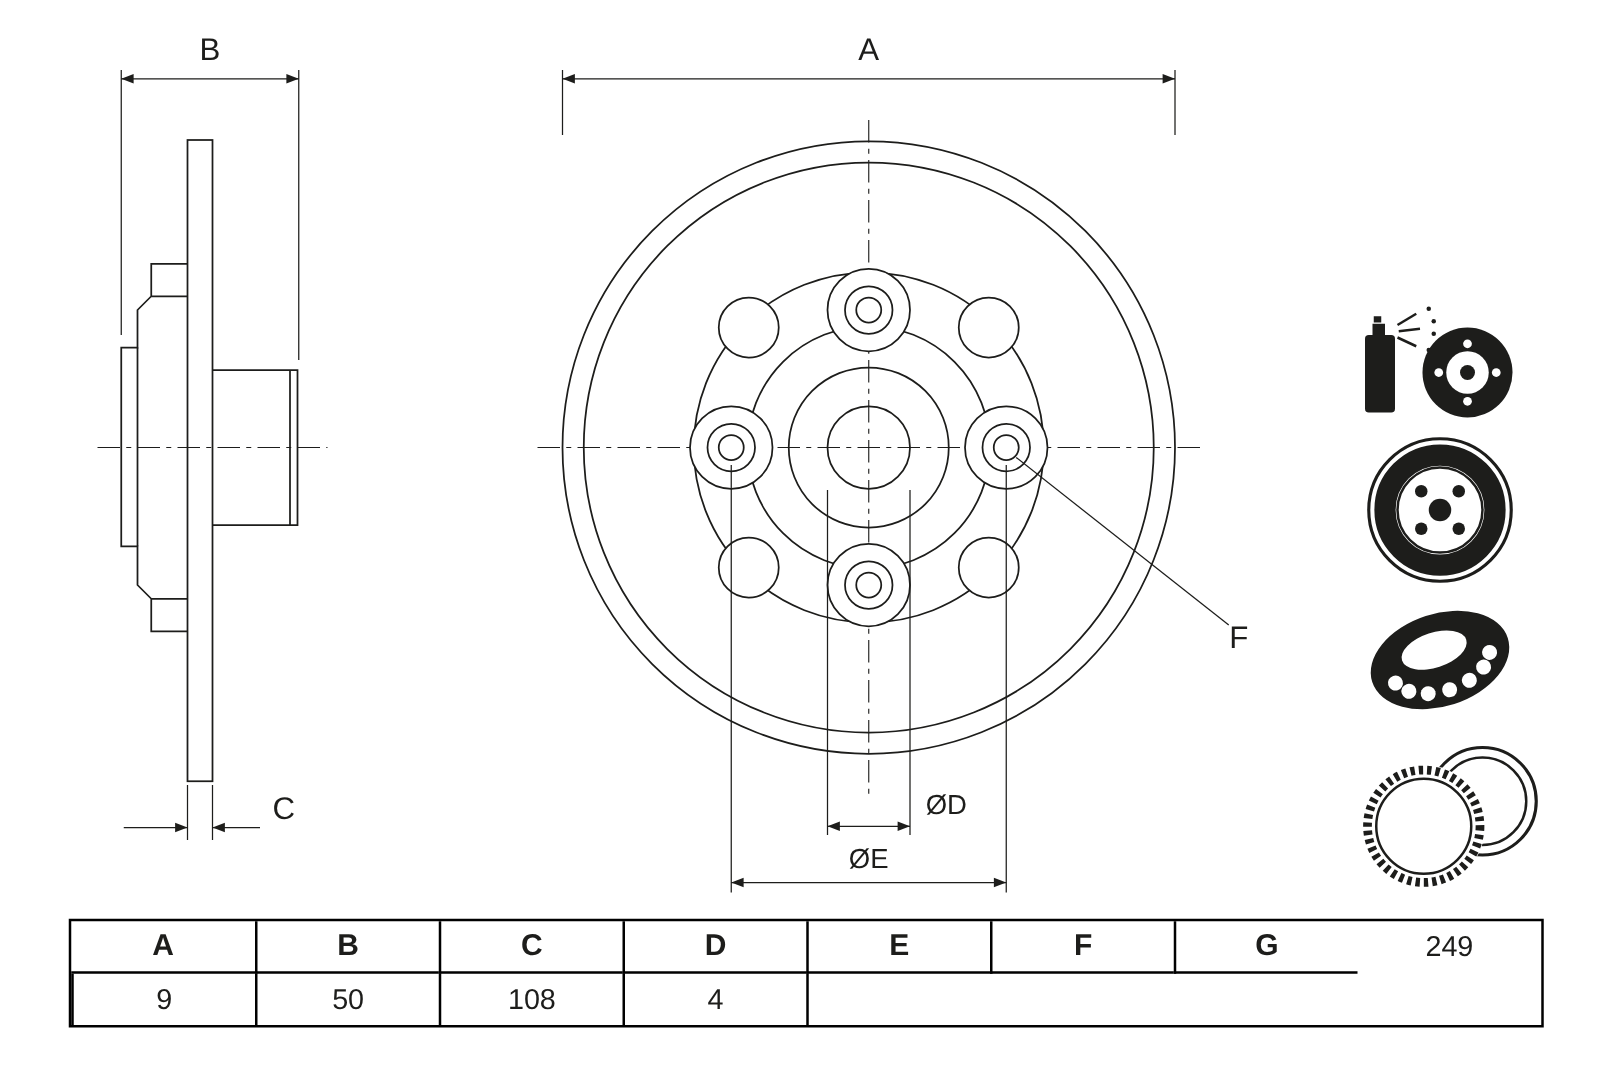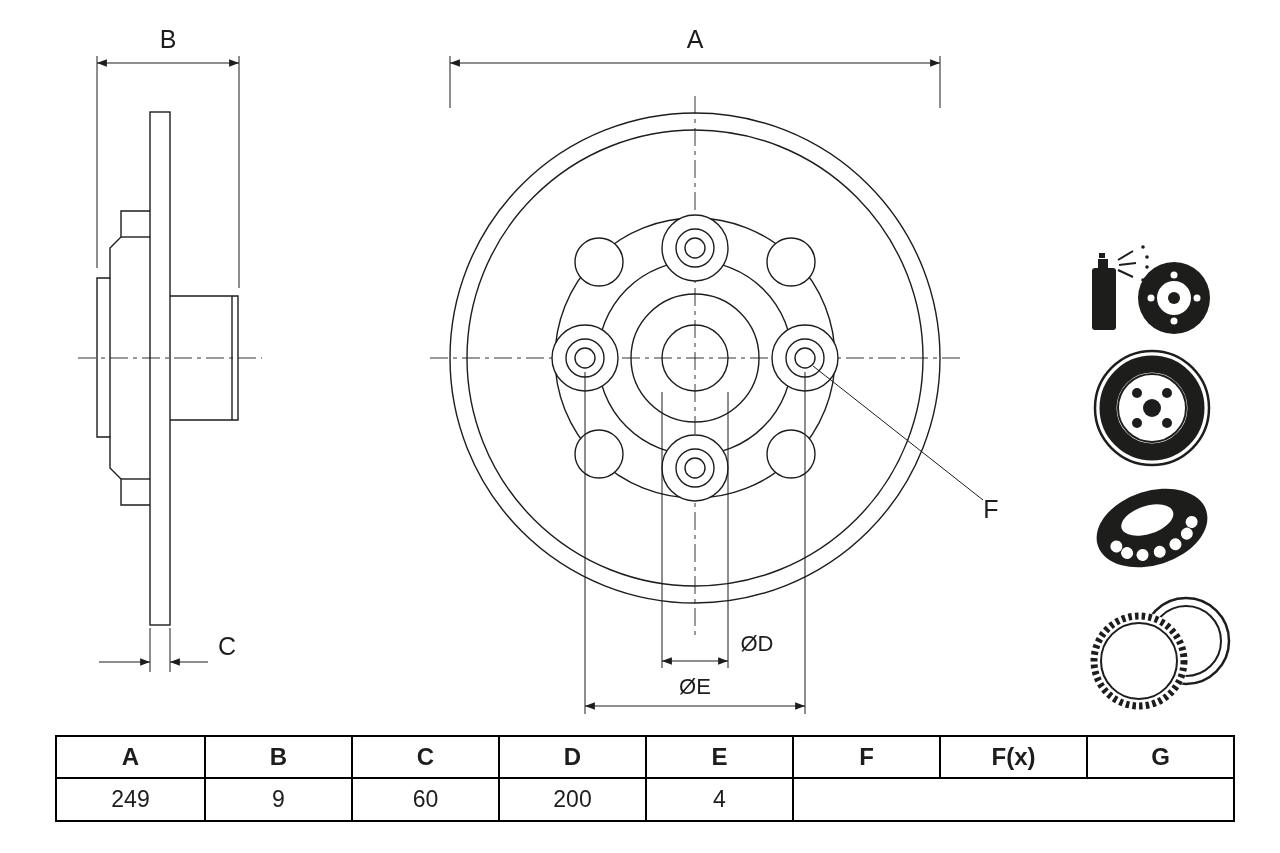--- a/index.html
+++ b/index.html
@@ -179,24 +179,23 @@
     </g>
   </svg>
 
   <div class="spec-table">
     <div class="spec-cell head c0">A</div>
     <div class="spec-cell head">B</div>
     <div class="spec-cell head">C</div>
     <div class="spec-cell head">D</div>
     <div class="spec-cell head">E</div>
     <div class="spec-cell head">F</div>
-    <div class="spec-cell head">F(x)</div>
     <div class="spec-cell head">G</div>
 
     <div class="spec-cell c0">249</div>
     <div class="spec-cell">9</div>
-    <div class="spec-cell">60</div>
-    <div class="spec-cell">200</div>
+    <div class="spec-cell">50</div>
+    <div class="spec-cell">108</div>
     <div class="spec-cell">4</div>
     <div class="spec-cell"></div>
   </div>
 
 </div>
 
 </body></html>

